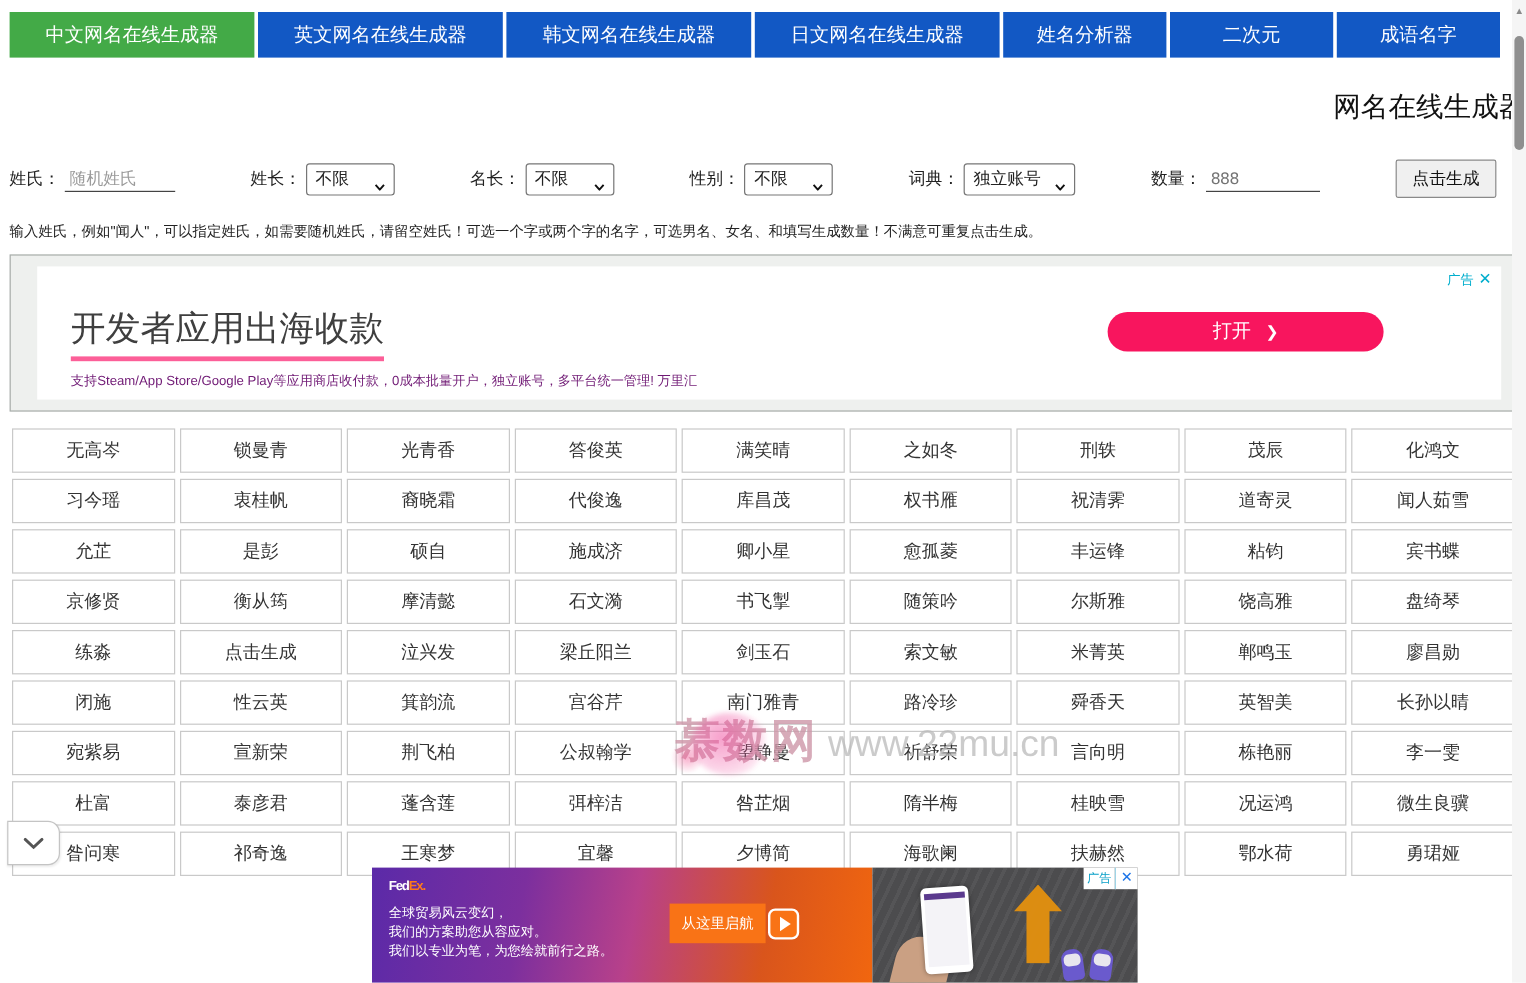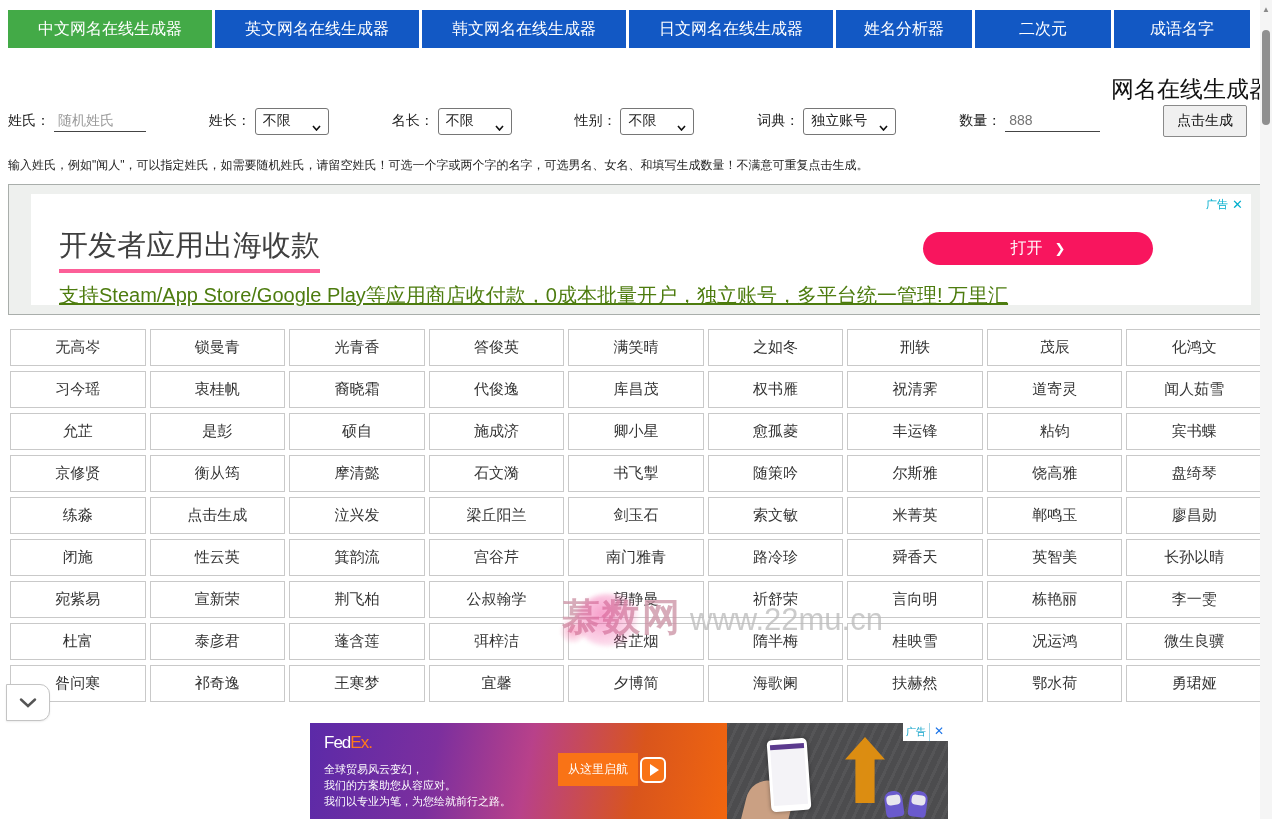--- a/index.html
+++ b/index.html
@@ -20,42 +20,42 @@
     color:#fff; font-size:16px; cursor:pointer; }
   .nav-btn.blue { background:#1258c4; }
   .nav-btn.green { background:#43aa47; }
   .nav-btn.w-lg { width:204px; }
   .nav-btn.w-sm { width:136px; }
 
   
   .page-title { text-align:right; font-size:23px; font-weight:normal; margin-top:26px; color:#111; }
 
   
-  .gen-form { display:flex; align-items:center; justify-content:space-between; padding:0 25px 0 8px; }
+  .gen-form { display:flex; align-items:center; justify-content:space-between; padding:0 25px 0 8px; margin-top:28px; }
   .field { display:flex; align-items:center; gap:4px; font-size:14px; color:#222; }
   .u-input { border:none; border-bottom:1px solid #444; width:92px; font-size:14px; padding:2px 4px 3px;
     font-family:inherit; color:#737373; outline:none; background:transparent; }
   .u-input::placeholder { color:#9b9b9b; }
   .u-input.count { width:95px; }
   .fake-select { border:1px solid #767676; border-radius:3px; min-width:74px; height:27px; padding:0 7px;
     display:flex; align-items:center; justify-content:space-between; gap:12px; font-size:14px; background:#fff; cursor:pointer; }
   .fake-select .caret { display:inline-block; width:9px; height:6px; }
   .gen-btn { border:1px solid #8a8a8a; background:#f0f0f0; font-size:14px; padding:6px 13px;
     font-family:Liberation Serif, serif; cursor:pointer; color:#111; border-radius:2px; }
 
   
   .hint { font-size:12px; color:#222; padding:0 8px; margin-top:20px; }
 
   
   .ad-frame { margin:10px 8px 0; border:1px solid #a9aeab; background:#eef0ee; height:131px; padding:9px 12px 9px 22px; position:relative; }
   .ad-inner { background:#fff; width:100%; height:100%; position:relative; padding:32px 0 0 28px; }
   .ad-badge-top { position:absolute; top:3px; right:8px; font-size:11px; color:#00aecd; display:flex; gap:4px; align-items:center; }
   .ad-badge-top .x { font-size:13px; cursor:pointer; }
   .ad-headline { display:inline-block; font-size:29px; color:#3f3f3f; border-bottom:4px solid #fc5f98; padding-bottom:3px; cursor:pointer; }
-  .ad-body { font-size:20px; color:#4d7c0f; margin-top:9px;text-decoration:underline; }
+  .ad-body { font-size:11px; color:#701a75; margin-top:9px; }
   .ad-cta { position:absolute; right:98px; top:38px; width:230px; height:33px; border-radius:17px;
     background:#f8155e; color:#fff; font-size:16px; display:flex; align-items:center; justify-content:center; gap:12px; cursor:pointer; }
   .ad-cta .arr { font-size:13px; font-weight:bold; }
 
   
   .name-grid { display:grid; grid-template-columns:repeat(9,1fr); column-gap:4px; row-gap:5px; margin:14px 10px 0; }
   .name-cell { height:37px; border:1px solid #c9c9c9; background:#fff; display:flex; align-items:center; justify-content:center;
     font-size:15px; color:#333; cursor:pointer; }
 
   
@@ -70,21 +70,21 @@
   
   .scroll-chip { position:absolute; left:6px; top:684px; width:44px; height:37px; background:#fff;
     border:1px solid #c4c4c4; border-radius:0 10px 10px 0; display:flex; align-items:center; justify-content:center;
     z-index:6; cursor:pointer; box-shadow:0 1px 2px rgba(0,0,0,.08); }
   .scroll-chip svg { stroke:#555; }
 
   
   .bottom-ad { position:absolute; left:310px; top:723px; width:638px; height:96px; display:flex; z-index:10; }
   .b-left { flex:1; background:linear-gradient(100deg,#5b2aa8 0%,#7c2f9e 30%,#b8418a 52%,#d9551c 78%,#f1660f 100%);
     position:relative; padding:10px 0 0 14px; }
-  .fedex { font-size:17px; font-weight:normal; letter-spacing:-1px; }
+  .fedex { font-size:11px; font-weight:bold; letter-spacing:-1px; }
   .fedex .fed { color:#ffffff; }
   .fedex .ex { color:#ff7a1a; }
   .b-lines { margin-top:8px; font-size:11px; line-height:16px; color:#fff; }
   .b-cta { position:absolute; left:248px; top:30px; display:flex; align-items:center; gap:2px; cursor:pointer; }
   .b-cta-text { background:#f97316; color:#fff; font-size:12px; padding:8px 10px; white-space:nowrap; }
   .b-play { width:26px; height:26px; border:2px solid #fff; border-radius:6px; background:#f97316;
     display:flex; align-items:center; justify-content:center; }
   .b-play .tri { width:0; height:0; border-left:9px solid #fff; border-top:6px solid transparent; border-bottom:6px solid transparent; margin-left:2px; }
   .b-right { width:221px; background:#4c4c4e; position:relative; overflow:hidden; }
   .b-right .texture { position:absolute; inset:0;

